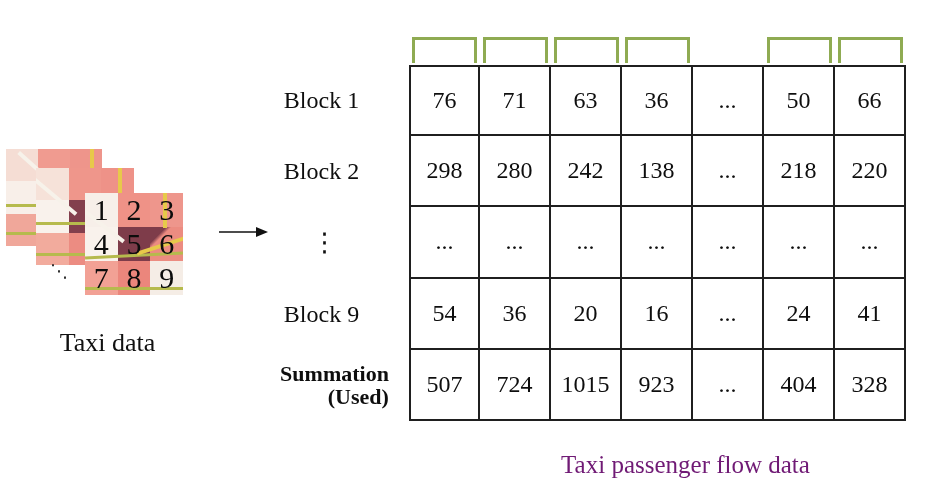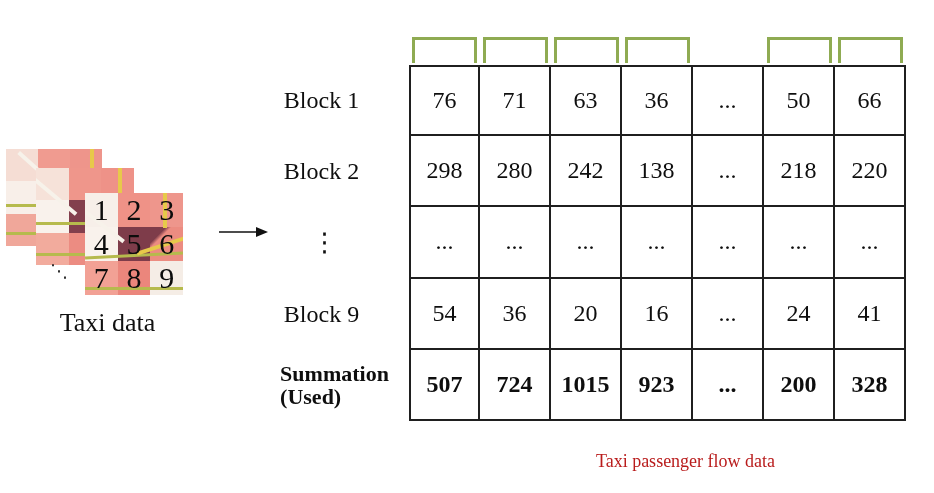--- a/index.html
+++ b/index.html
@@ -11,21 +11,21 @@
   
   .map-layer{position:absolute;display:grid;grid-template-columns:repeat(3,1fr);grid-template-rows:repeat(3,1fr);overflow:hidden;}
   .map-layer.back{left:6px;top:149px;width:96px;height:97px;z-index:1;}
   .map-layer.mid{left:36px;top:168px;width:98px;height:97px;z-index:2;}
   .map-layer.front{left:85px;top:193px;width:98px;height:102px;z-index:3;}
   .tile{display:block;}
   .road{position:absolute;display:block;}
   .num-grid{position:absolute;inset:0;display:grid;grid-template-columns:repeat(3,1fr);grid-template-rows:repeat(3,1fr);z-index:5;}
   .num-grid span{display:flex;align-items:center;justify-content:center;font-size:30px;color:#0c0c0c;line-height:1;}
   .stack-dots{position:absolute;left:50px;top:260px;font-size:18px;color:#222;z-index:4;letter-spacing:1px;}
-  .taxi-label{position:absolute;left:10px;top:308px;width:195px;text-align:center;font-size:26px;color:#111;}
+  .taxi-label{position:absolute;left:10px;top:328px;width:195px;text-align:center;font-size:26px;color:#111;}
 
   
   .arrow{position:absolute;left:218px;top:224px;}
 
   
   .time-row{position:absolute;left:409px;top:10px;width:497px;height:22px;display:grid;grid-template-columns:repeat(7,71px);}
   .time-row .tcell{display:flex;align-items:center;justify-content:center;font-size:14px;white-space:nowrap;color:#101010;}
 
   
   .bracket-row{position:absolute;left:409px;top:37px;width:497px;height:27px;display:grid;grid-template-columns:repeat(7,71px);}
@@ -37,25 +37,25 @@
     position:absolute;left:264px;top:65px;
     display:grid;grid-template-columns:145px repeat(7,71px);grid-auto-rows:71.2px;
   }
   .trow{display:contents;}
   .rlabel{display:flex;align-items:center;justify-content:center;padding-right:30px;font-size:24px;color:#0e0e0e;}
   .cell{display:flex;align-items:center;justify-content:center;font-size:24px;color:#0e0e0e;
         border-right:2px solid #1f1f1f;border-bottom:2px solid #1f1f1f;background:#fff;}
   .trow > .cell:nth-child(2){border-left:2px solid #1f1f1f;}
   .trow:first-of-type > .cell{border-top:2px solid #1f1f1f;}
   .trow.dots-row .rlabel{padding-right:24px;font-size:26px;}
-  .trow.sum-row .rlabel{padding-right:4px;font-weight:bold;font-size:22px;line-height:1.08;white-space:pre-line;text-align:left;}
-  .trow.sum-row .cell{font-weight:bold;}
-
-  
-  .table-caption{position:absolute;left:437px;top:451px;width:497px;text-align:center;font-size:18px;color:#b91c1c;}
+  .trow.sum-row .rlabel{padding-right:4px;font-weight:bold;font-size:22px;line-height:1.08;white-space:pre-line;text-align:right;}
+  .trow.sum-row .cell{font-weight:normal;}
+
+  
+  .table-caption{position:absolute;left:437px;top:451px;width:497px;text-align:center;font-size:25px;color:#701a75;}
 </style>
 </head>
 <body>
 
 <div class="canvas">
 
   <div>
 
     <div class="map-layer back">
       <i class="tile" style="background:#f5ddd4"></i>
@@ -197,21 +197,21 @@
     </div>
 
     <div class="trow sum-row">
       <div class="rlabel">Summation
 (Used)</div>
       <div class="cell">507</div>
       <div class="cell">724</div>
       <div class="cell">1015</div>
       <div class="cell">923</div>
       <div class="cell">...</div>
-      <div class="cell">200</div>
+      <div class="cell">404</div>
       <div class="cell">328</div>
     </div>
 
   </div>
 
   <div class="table-caption">Taxi passenger flow data</div>
 
 </div>
 
 </body></html>

